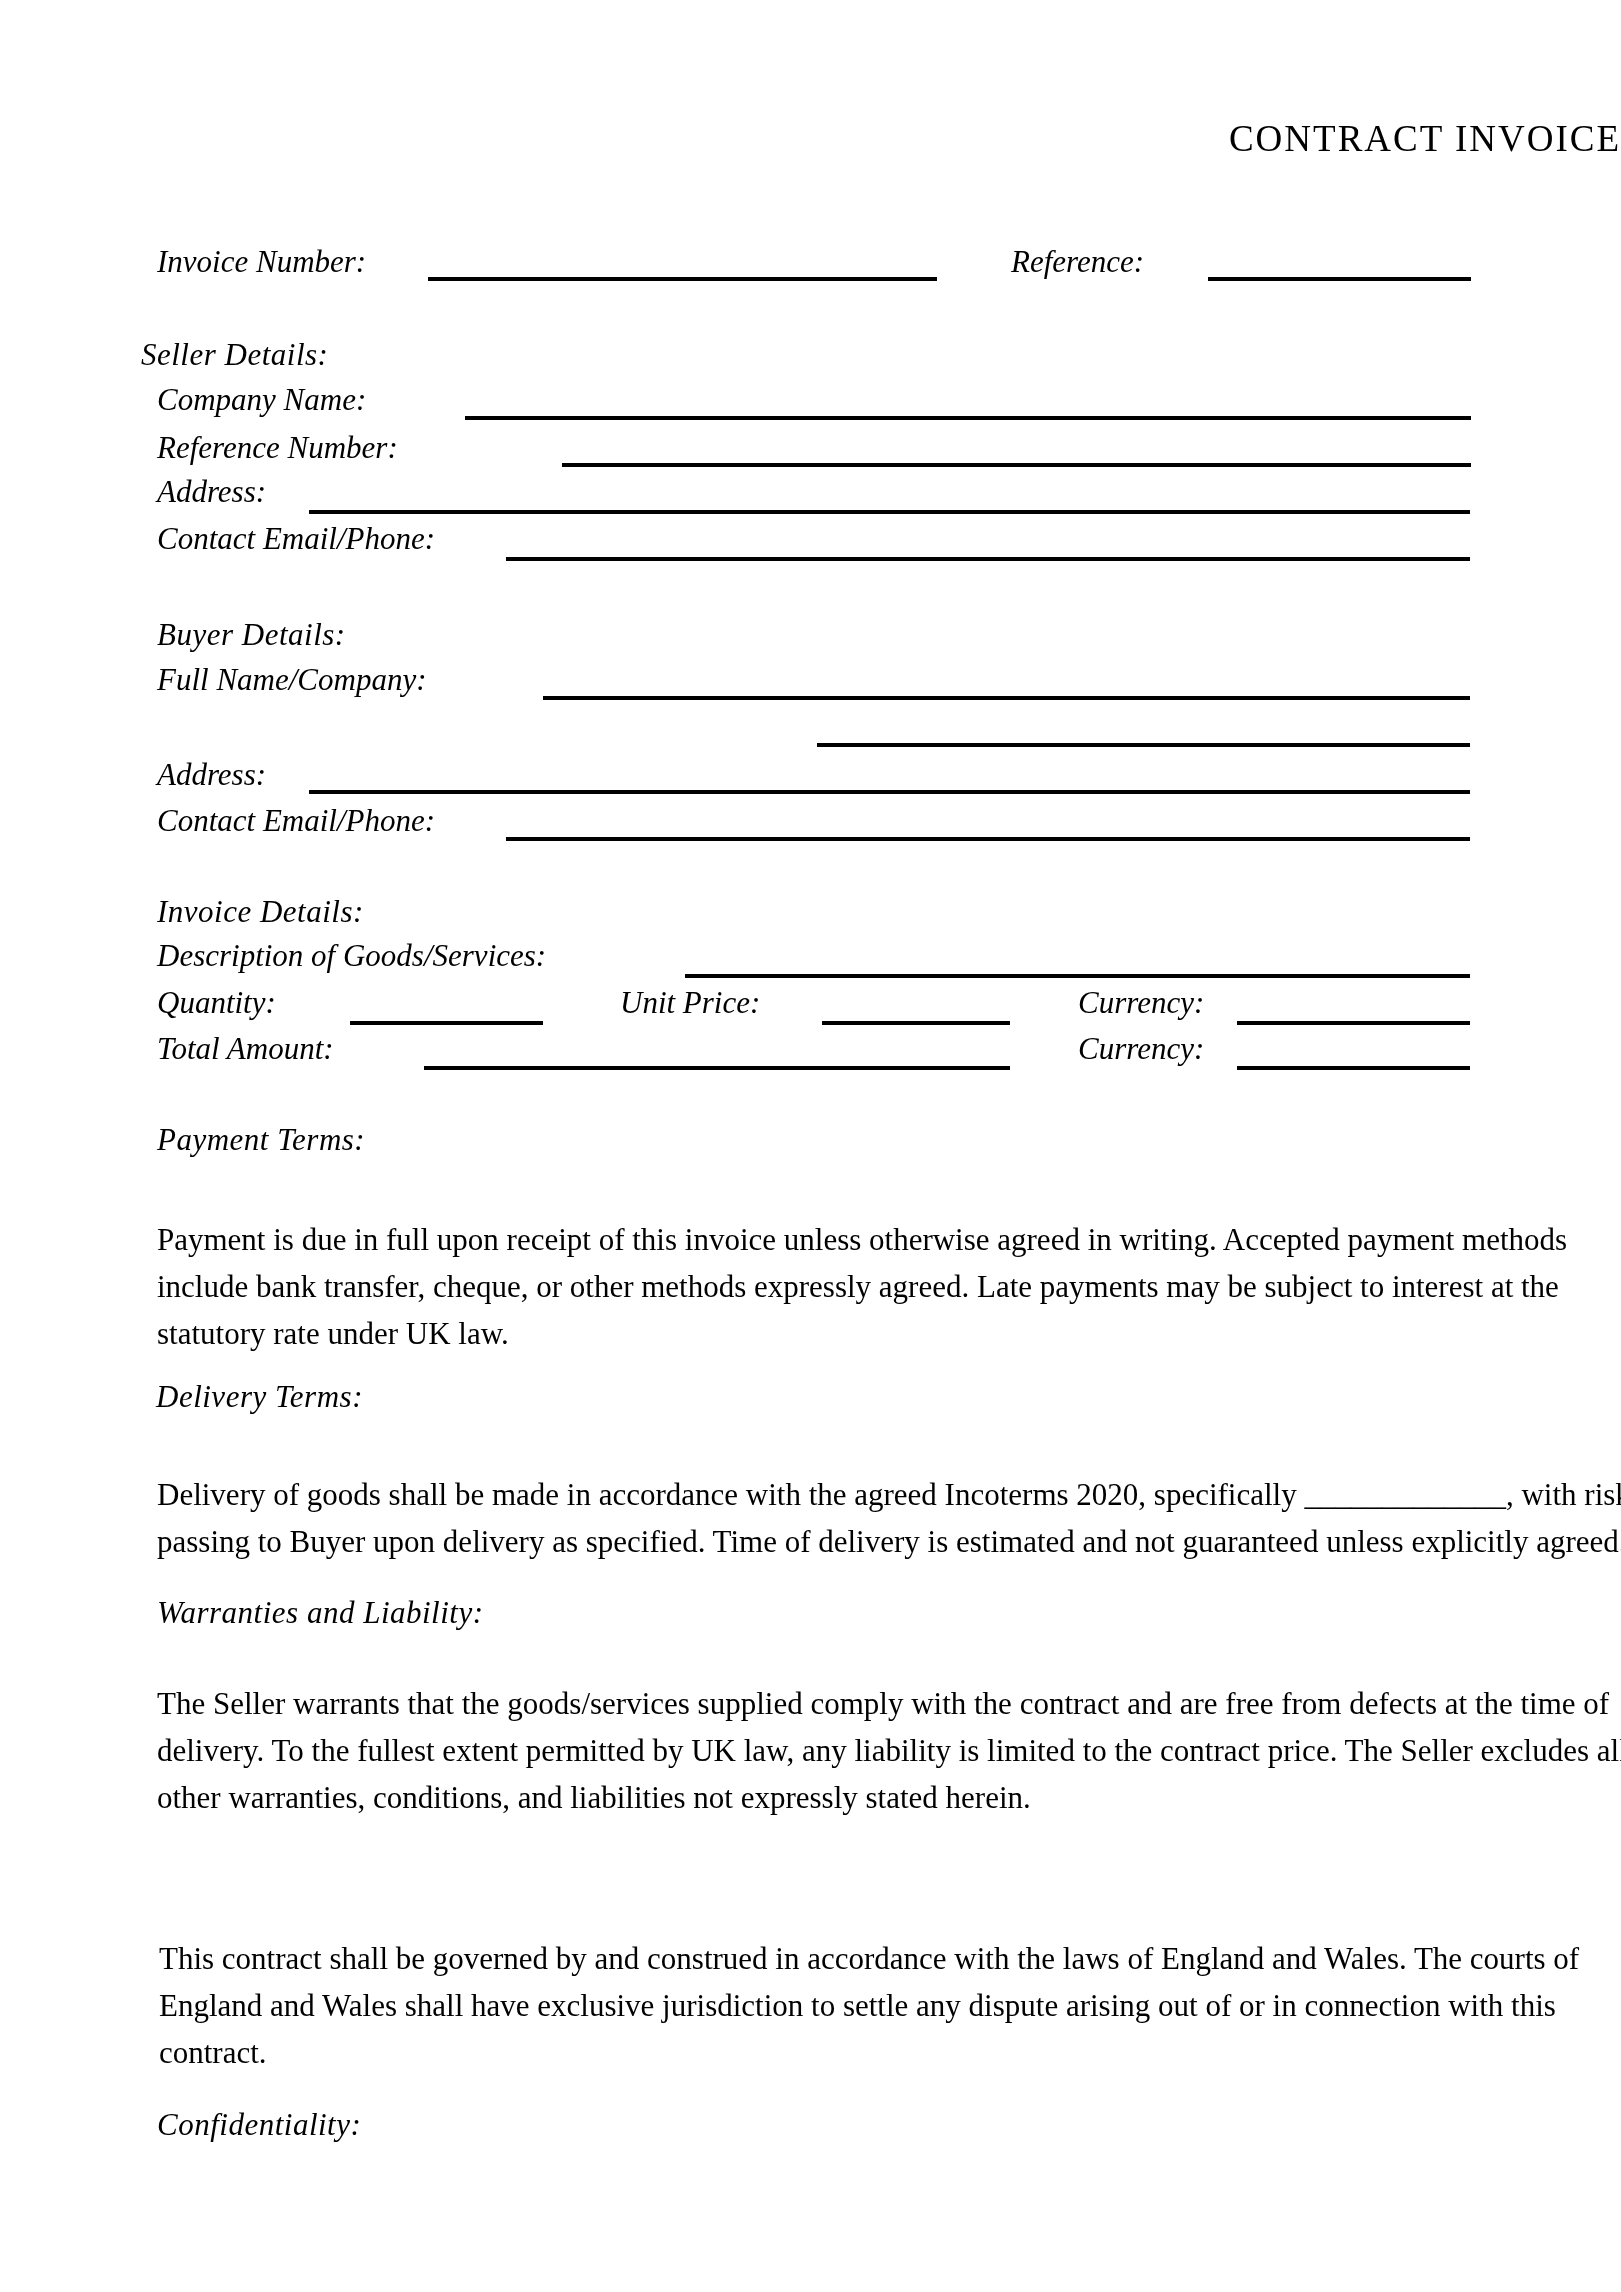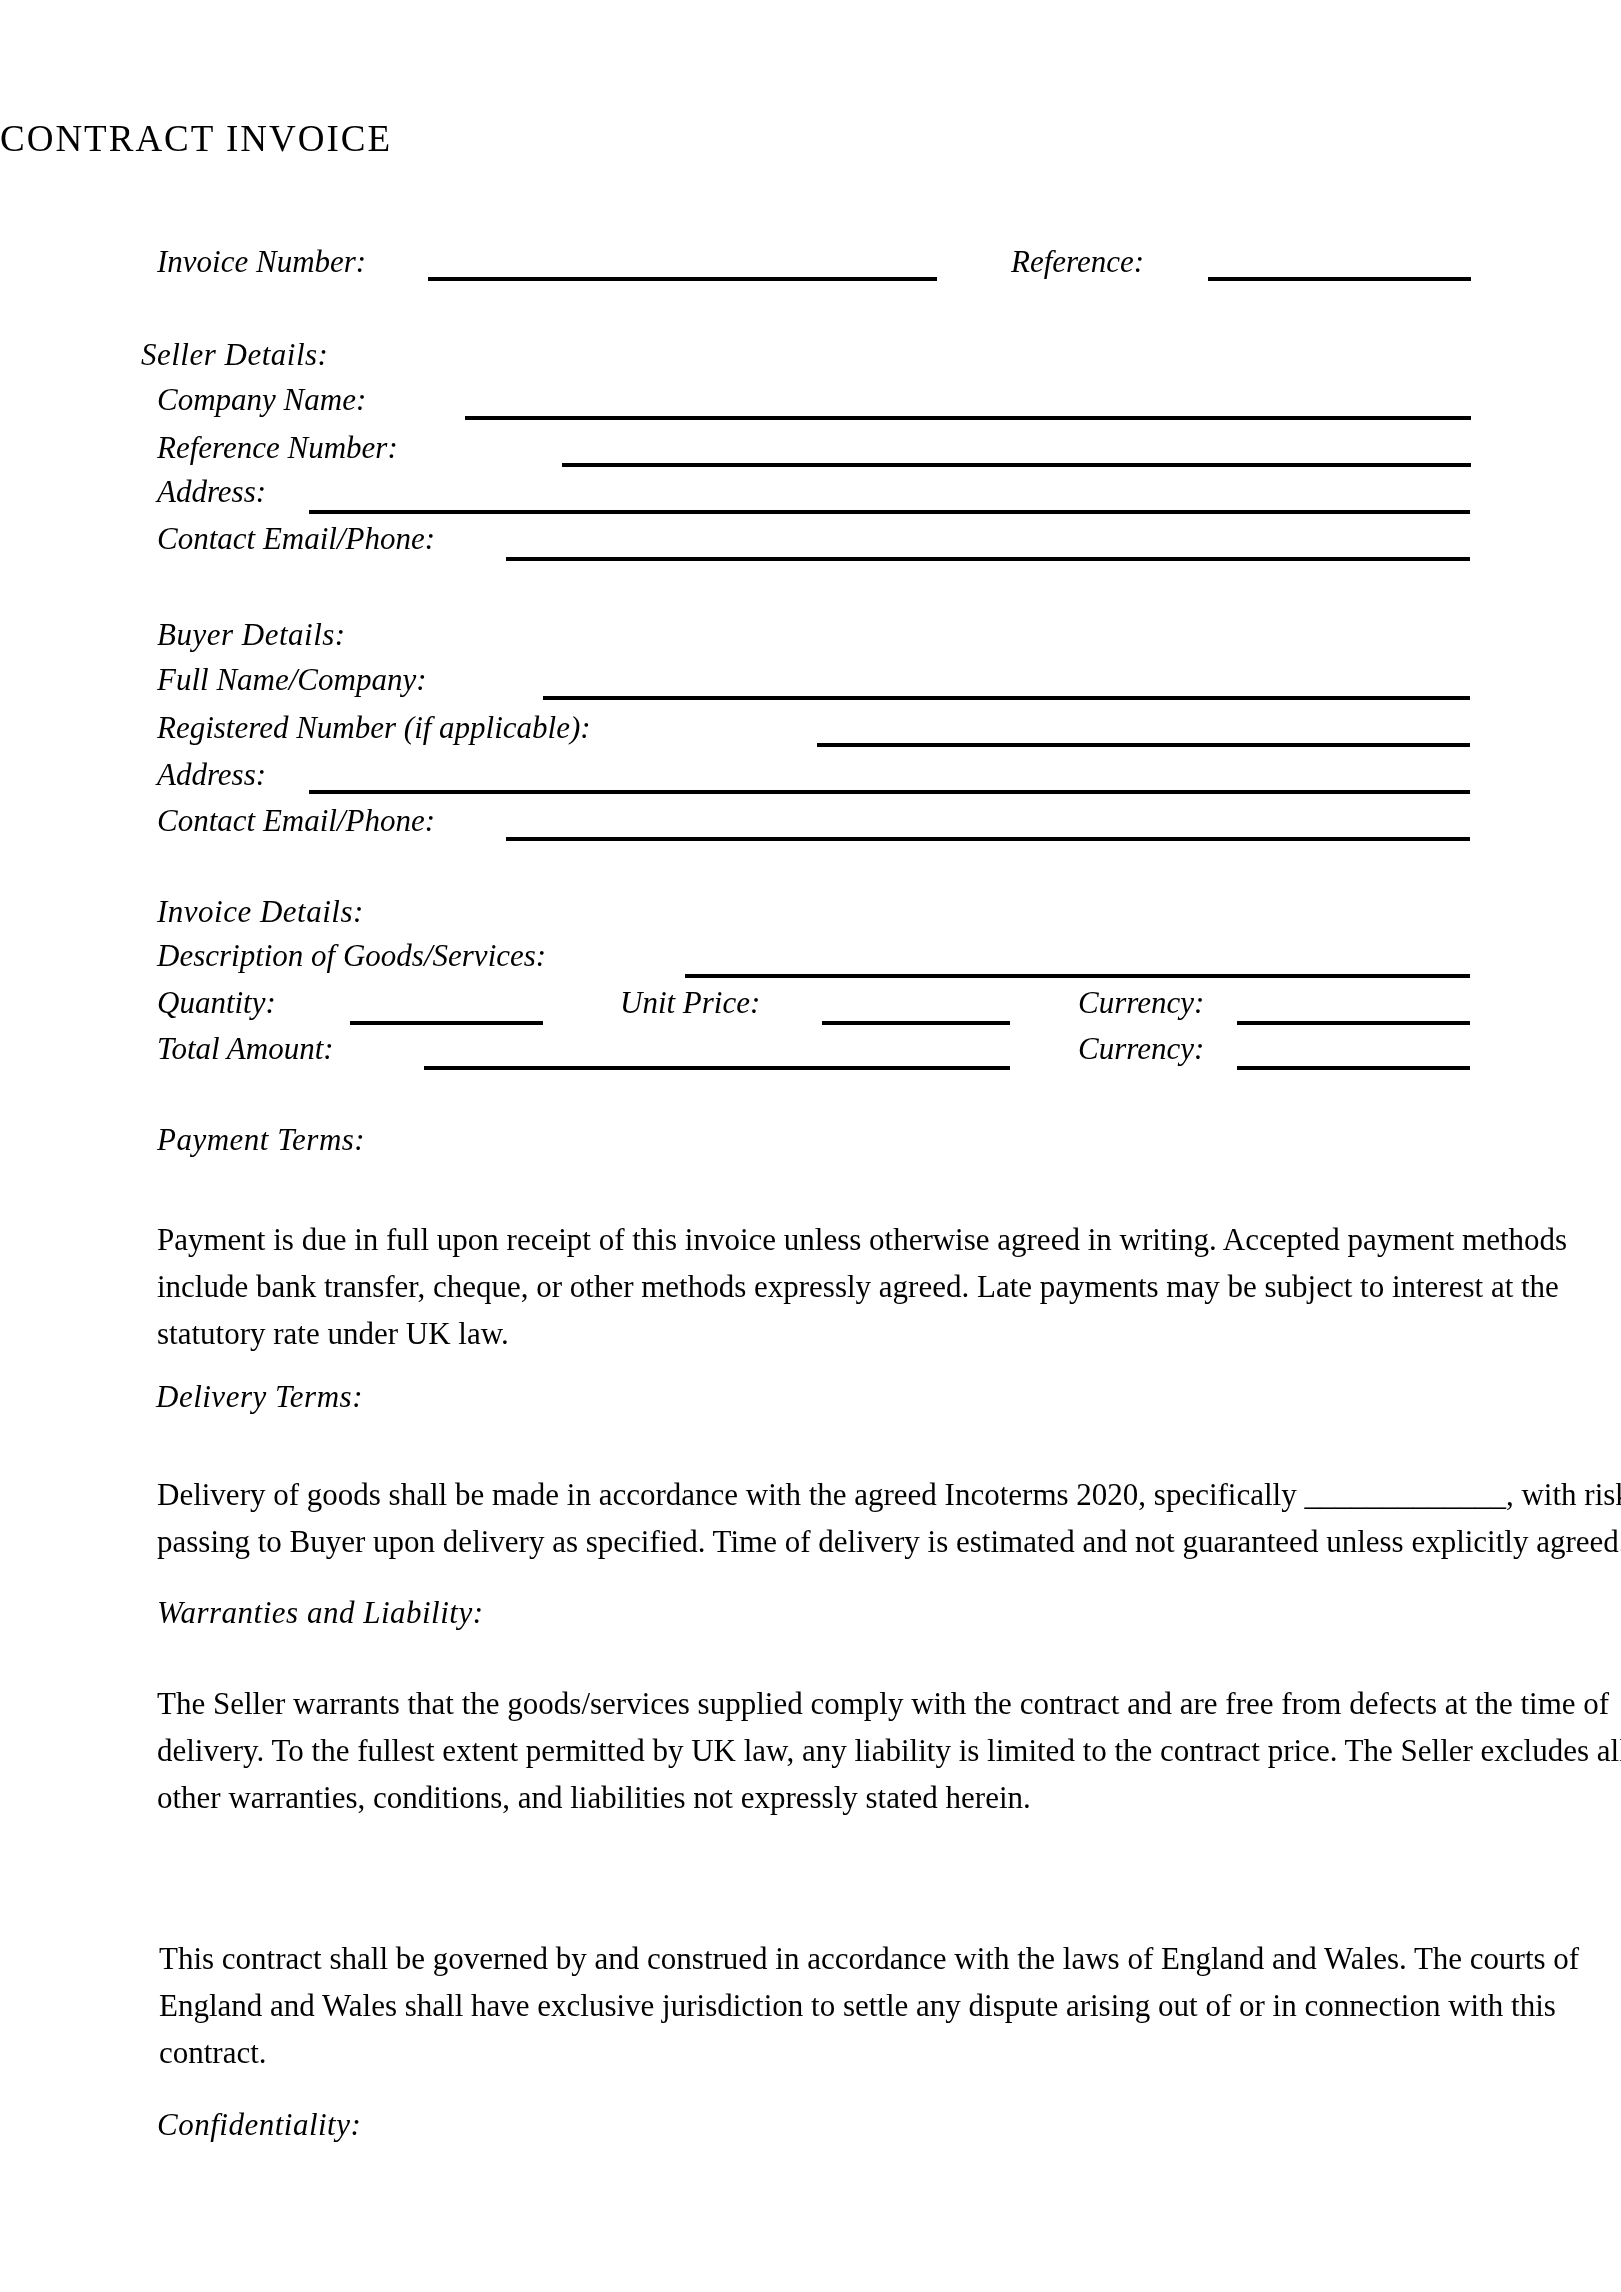--- a/index.html
+++ b/index.html
@@ -8,21 +8,21 @@
     width: 1621px;
     height: 2293px;
     background: #ffffff;
     font-family: "Liberation Serif", serif;
     color: #000000;
     overflow: hidden;
   }
   .title {
     position: absolute;
     left: 0; right: 0;
-    text-align: left;
+    text-align: right;
     font-size: 37px;
     line-height: 43px;
     letter-spacing: 2px;
     white-space: nowrap;
   }
   .t {
     position: absolute;
     font-size: 31px;
     line-height: 39px;
     white-space: nowrap;
@@ -60,21 +60,20 @@
   <span class="t" style="left:157px;top:428px">Reference Number:</span>
   <div class="rule" style="left:562px;top:463px;width:909px"></div>
   <span class="t" style="left:157px;top:472px">Address:</span>
   <div class="rule" style="left:309px;top:510px;width:1161px"></div>
   <span class="t" style="left:157px;top:519px">Contact Email/Phone:</span>
   <div class="rule" style="left:506px;top:557px;width:964px"></div>
 
   <span class="t heading" style="left:157px;top:615px">Buyer Details:</span>
   <span class="t" style="left:157px;top:660px">Full Name/Company:</span>
   <div class="rule" style="left:543px;top:696px;width:927px"></div>
-  <span class="t" style="left:157px;top:708px">Registered Number (if applicable):</span>
   <div class="rule" style="left:817px;top:743px;width:653px"></div>
   <span class="t" style="left:157px;top:755px">Address:</span>
   <div class="rule" style="left:309px;top:790px;width:1161px"></div>
   <span class="t" style="left:157px;top:801px">Contact Email/Phone:</span>
   <div class="rule" style="left:506px;top:837px;width:964px"></div>
 
   <span class="t heading" style="left:157px;top:892px">Invoice Details:</span>
   <span class="t" style="left:157px;top:936px">Description of Goods/Services:</span>
   <div class="rule" style="left:685px;top:974px;width:785px"></div>
 

